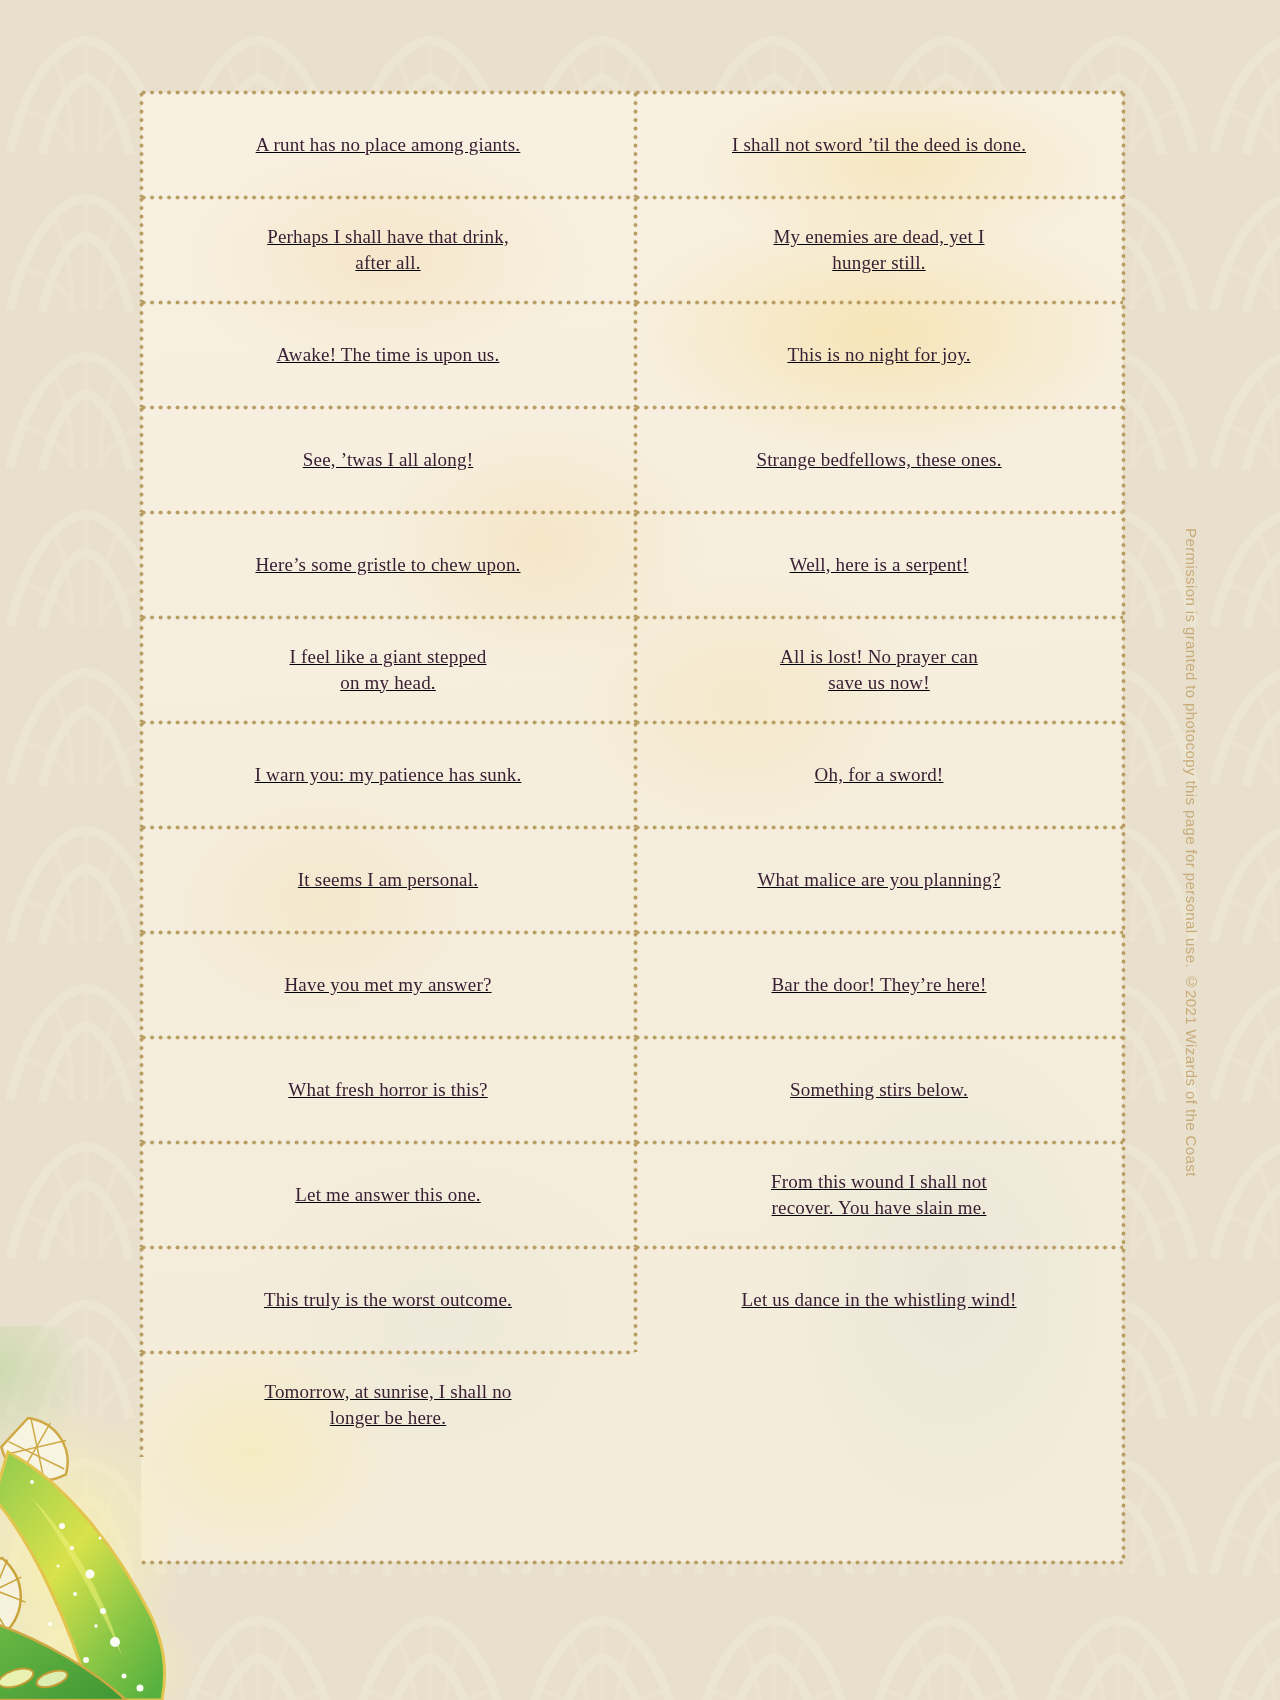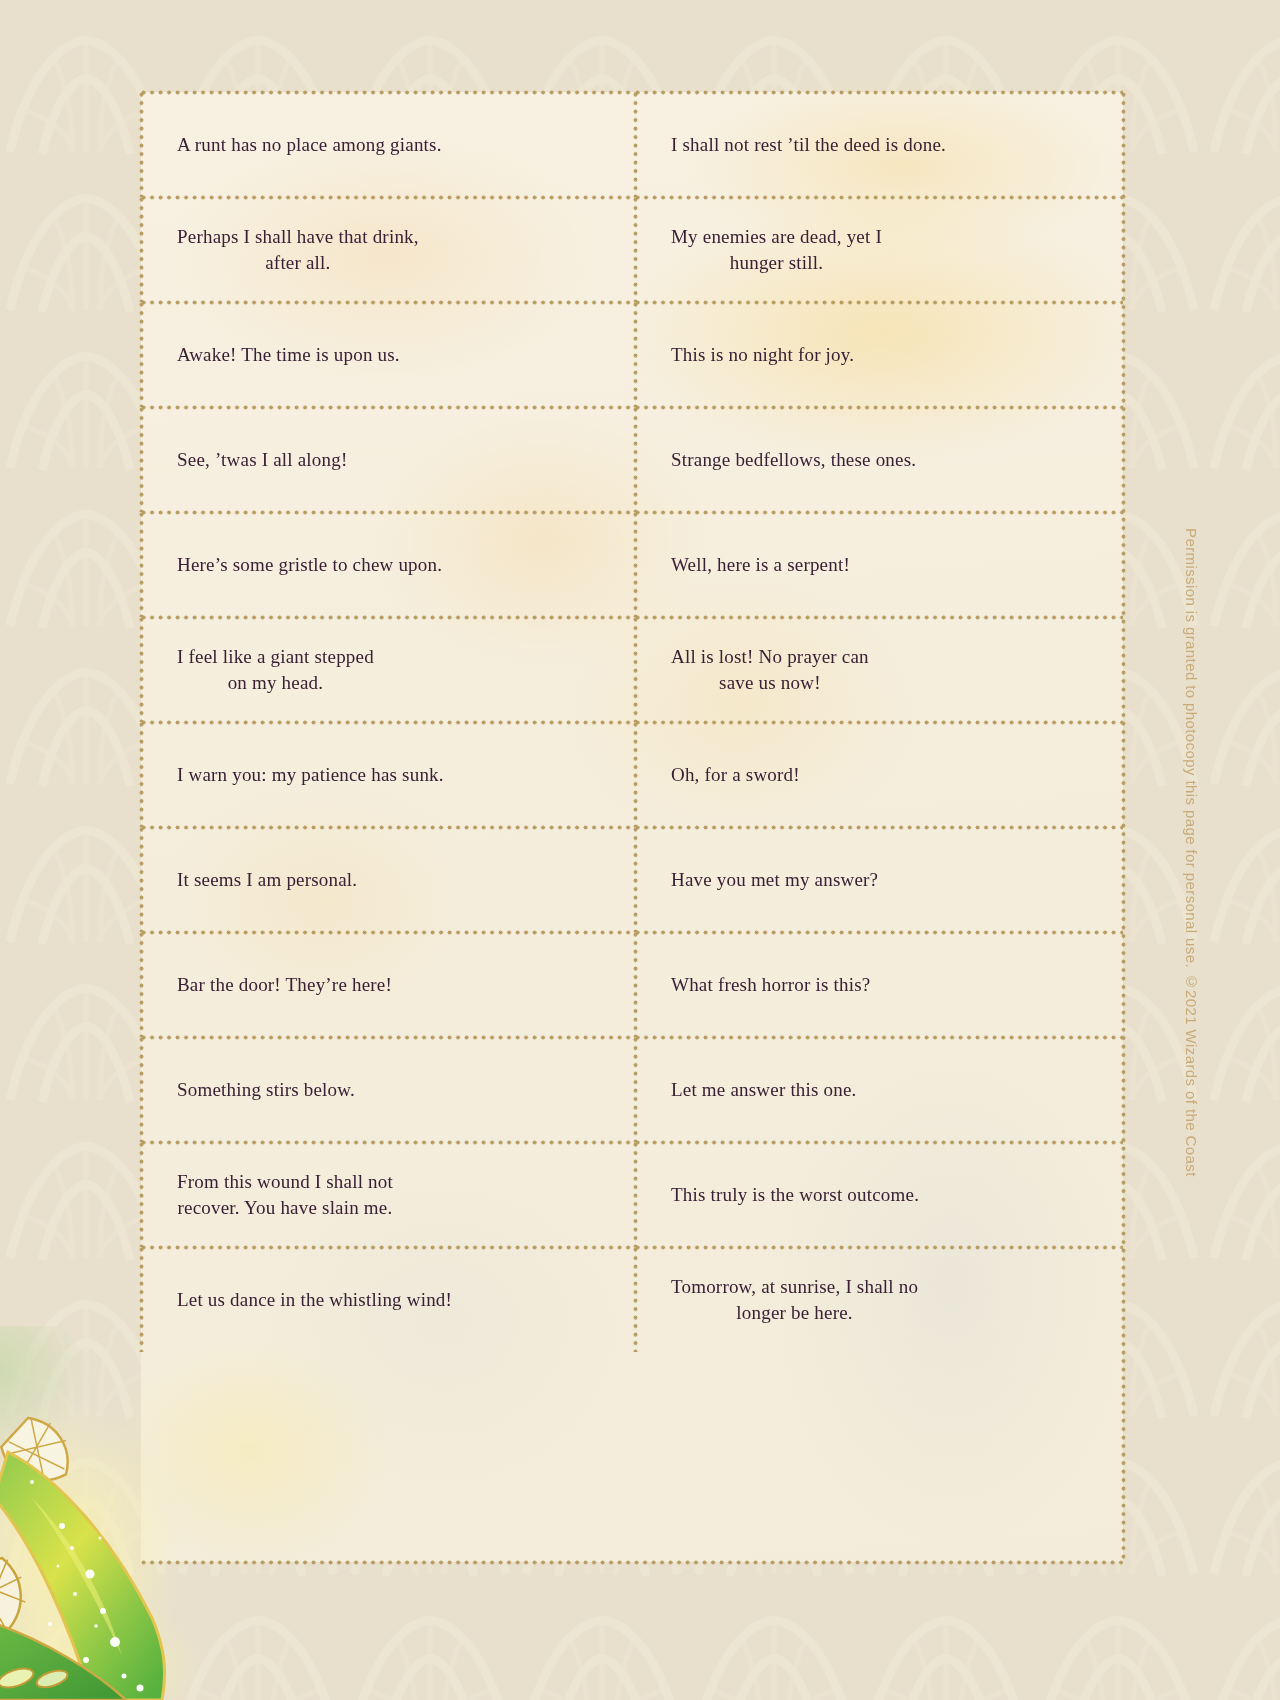--- a/index.html
+++ b/index.html
@@ -53,25 +53,26 @@
     background-image: radial-gradient(circle at 2.5px 2.5px, #b89d63 1.7px, rgba(184,157,99,0) 2.3px);
     background-size: 5px 8.5px;
     background-repeat: repeat-y;
     z-index: 3;
   }
 
   .cell {
     position: relative;
     display: flex;
     align-items: center;
-    justify-content: flex-start;
+    justify-content: center;
     text-align: center;
     padding: 8px 36px;
     box-sizing: border-box;
     z-index: 1;
+    text-decoration: underline;
   }
   
   .cell::before {
     content: "";
     position: absolute;
     left: 0; right: 0; top: -2.5px;
     height: 5px;
     background-image: radial-gradient(circle at 2.5px 2.5px, #b89d63 1.7px, rgba(184,157,99,0) 2.3px);
     background-size: 8.5px 5px;
     background-repeat: repeat-x;
@@ -165,21 +166,21 @@
     <div class="blob b5"></div>
     <div class="blob b6"></div>
     <div class="blob b7"></div>
     <div class="blob b8"></div>
     <div class="blob b9"></div>
 
     <div class="cell">
         <span class="q">A runt has no place among giants.</span>
       </div>
     <div class="cell">
-        <span class="q">I shall not rest ’til the deed is done.</span>
+        <span class="q">I shall not sword ’til the deed is done.</span>
       </div>
 
     <div class="cell">
         <span class="q">Perhaps I shall have that drink,
 after all.</span>
       </div>
     <div class="cell">
         <span class="q">My enemies are dead, yet I
 hunger still.</span>
       </div>
@@ -217,20 +218,23 @@
 
     <div class="cell">
         <span class="q">I warn you: my patience has sunk.</span>
       </div>
     <div class="cell">
         <span class="q">Oh, for a sword!</span>
       </div>
 
     <div class="cell">
         <span class="q">It seems I am personal.</span>
+      </div>
+    <div class="cell">
+        <span class="q">What malice are you planning?</span>
       </div>
 
     <div class="cell">
         <span class="q">Have you met my answer?</span>
       </div>
     <div class="cell">
         <span class="q">Bar the door! They’re here!</span>
       </div>
 
     <div class="cell">

